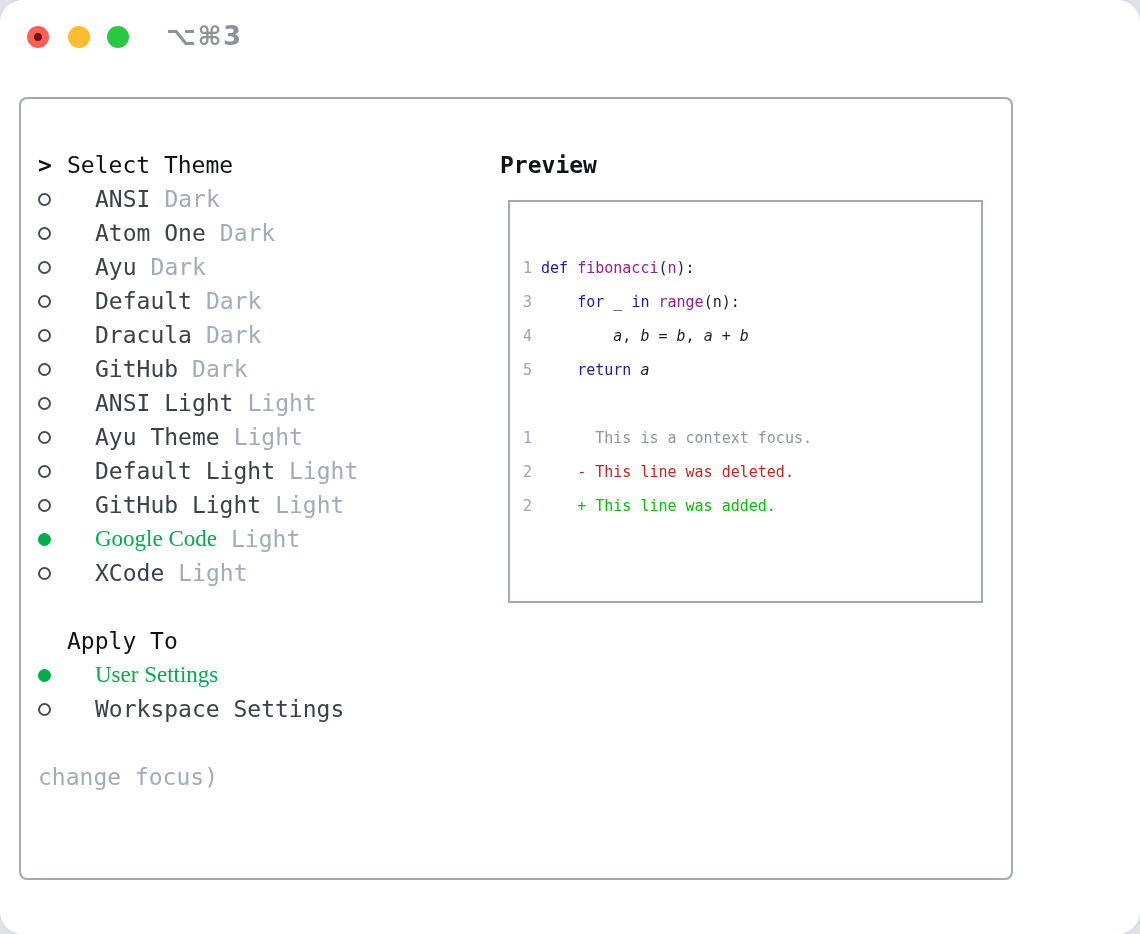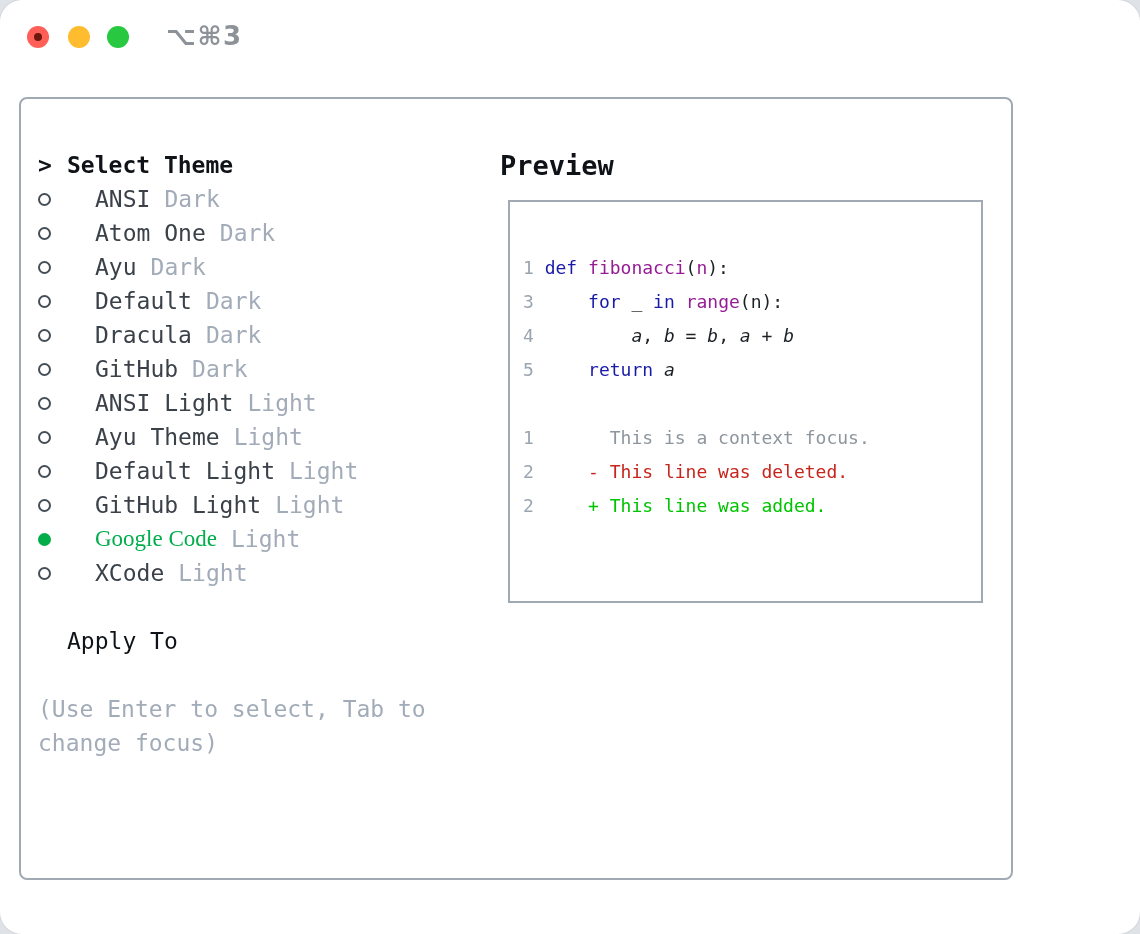--- a/index.html
+++ b/index.html
@@ -43,38 +43,38 @@
   .left-col { position: absolute; left: 38px; top: 148px; font-size: 23px; }
   .row { display: flex; align-items: center; height: 34px; white-space: pre; }
   .gutter { flex: 0 0 29px; width: 29px; display: flex; align-items: center; }
   .cursor { font-weight: bold; color: var(--heading); }
   .bullet {
     width: 13px; height: 13px; border-radius: 50%;
     border: 2px solid #454d56; background: transparent;
   }
   .row.selected .bullet { background: var(--accent_green); border-color: var(--accent_green); }
   .row.selected .t-name { color: var(--accent_green); font-family: Liberation Serif, serif; }
-  .hdr { font-weight: bold; color: var(--heading); }
+  .hdr { font-weight: normal; color: var(--heading); }
   .apply-hdr { color: var(--heading); }
   .t-name { color: var(--text_dark); margin-left: 28px; }
   .t-tag { color: var(--tag_gray); margin-left: 14px; text-align: center; }
   .spacer { height: 34px; }
   .help { color: var(--tag_gray); height: 34px; display: flex; align-items: center; white-space: pre; }
   
   .preview-label {
     position: absolute; left: 500px; top: 148px; height: 34px;
     display: flex; align-items: center;
-    font-size: 27px; font-weight: bold; color: var(--heading);
+    font-size: 23px; font-weight: bold; color: var(--heading);
   }
   .preview-box {
     position: absolute; left: 508px; top: 200px;
     width: 475px; height: 403px;
     border: 2px solid var(--border);
     padding: 49px 24px 0 13px;
-    font-size: 18px;
+    font-size: 15px;
     background: #fff;
   }
   .code-line { height: 34px; line-height: 34px; white-space: pre; }
   .kw   { color: var(--keyword_blue); }
   .fn   { color: var(--function_purple); }
   .num  { color: var(--number_teal); }
   .pln  { color: var(--plain); }
   .var  { color: var(--plain); font-style: italic; }
   .lnum { color: var(--line_number); }
   .ctx  { color: var(--context_gray); }
@@ -176,24 +176,35 @@
         </div>
       </div>
 
     <div class="row spacer"></div>
 
     <div class="row">
       <span class="gutter"></span>
       <span class="apply-hdr">Apply To</span>
     </div>
 
+    <div>
+
+        <div class="row apply-row selected">
+          <span class="gutter"><span class="bullet"></span></span>
+          <span class="t-name">User Settings</span>
+        </div>
+
+        <div class="row apply-row">
+          <span class="gutter"><span class="bullet"></span></span>
+          <span class="t-name">Workspace Settings</span>
+        </div>
+      </div>
 
     <div class="row spacer"></div>
 
-    <div class="help">(Use Enter to select, Tab to</div>
     <div class="help">change focus)</div>
   </div>
 
   <div class="preview-label">Preview</div>
 
   <div class="preview-box">
       <div class="code-line"><span class="lnum">1 </span><span class="kw">def</span><span class="pln"> </span><span class="fn">fibonacci</span><span class="pln">(</span><span class="fn">n</span><span class="pln">):</span></div>
       <div class="code-line"><span class="lnum">3 </span><span class="pln">    </span><span class="kw">for</span><span class="pln"> </span><span class="pln">_</span><span class="pln"> </span><span class="kw">in</span><span class="pln"> </span><span class="fn">range</span><span class="pln">(</span><span class="pln">n</span><span class="pln">):</span></div>
       <div class="code-line"><span class="lnum">4 </span><span class="pln">        </span><span class="var">a</span><span class="pln">, </span><span class="var">b</span><span class="pln"> = </span><span class="var">b</span><span class="pln">, </span><span class="var">a</span><span class="pln"> + </span><span class="var">b</span></div>
       <div class="code-line"><span class="lnum">5 </span><span class="pln">    </span><span class="kw">return</span><span class="pln"> </span><span class="var">a</span></div>

